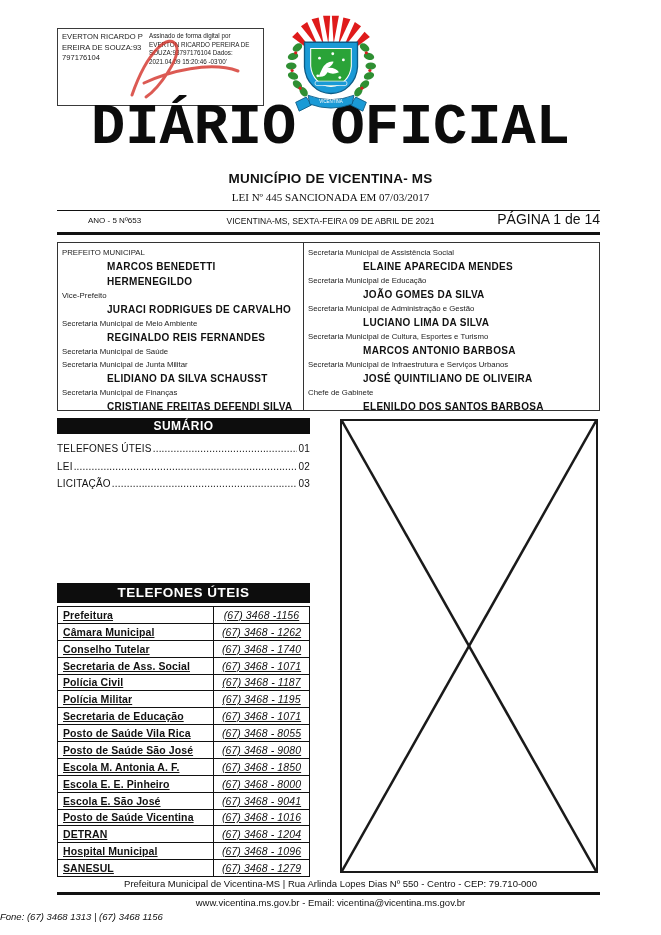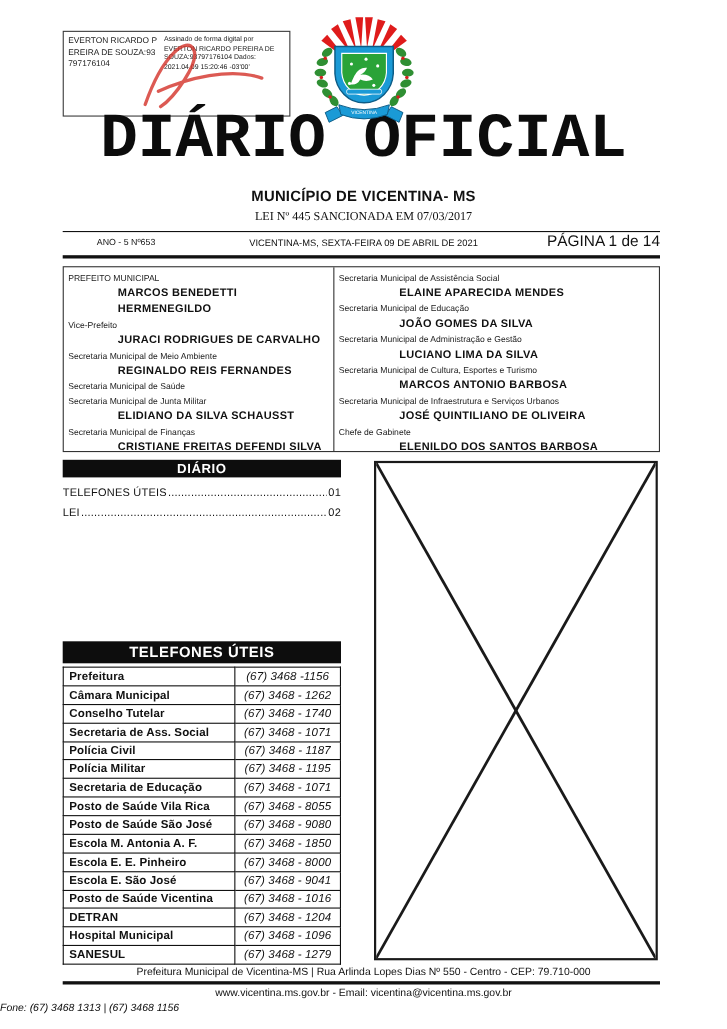--- a/index.html
+++ b/index.html
@@ -40,21 +40,21 @@
   .toc{position:absolute;left:57px;top:440px;width:253px;}
   .toc-item{display:flex;align-items:baseline;font-size:10px;line-height:17.5px;letter-spacing:.2px;}
   .toc-dots{flex:1;overflow:hidden;white-space:nowrap;margin:0 1px;}
   .toc-dots::after{content:"......................................................................................................................";}
   
   .imgbox{position:absolute;left:340px;top:419px;width:258px;height:454px;border:2.5px solid #1a1a1a;box-sizing:border-box;background:#fff;}
   .imgbox svg{width:100%;height:100%;display:block;}
   
   .tel-bar{top:583px;height:20px;font-size:13.5px;line-height:20px;letter-spacing:.5px;}
   .telwrap{position:absolute;left:57px;top:606px;width:253px;height:271px;}
-  table.tel{width:100%;height:100%;border-collapse:collapse;table-layout:fixed;}
+  table.tel{width:100%;height:100%;border-collapse:collapse;table-layout:fixed;text-decoration:underline;}
   table.tel td{border:1.8px solid #111;padding:0 0 0 5px;font-size:10.5px;font-weight:bold;letter-spacing:.1px;vertical-align:middle;}
   table.tel td.ph{font-style:italic;font-weight:normal;text-align:center;padding:0;font-size:10.5px;}
   table.tel col.c1{width:156px;}
   
   .foot1{position:absolute;left:0;top:878px;width:100%;text-align:center;font-size:9.5px;}
   .foot-rule{top:892px;}
   .foot2{position:absolute;left:0;top:897px;width:100%;text-align:center;font-size:9.5px;}
   .foot3{position:absolute;left:0;top:911px;width:100%;text-align:left;font-size:9.5px;font-style:italic;}
 </style>
 </head>
@@ -184,31 +184,36 @@
         <div class="off-role">Secretaria Municipal de Infraestrutura e Serviços Urbanos</div>
         <div class="off-name">JOSÉ QUINTILIANO DE OLIVEIRA</div>
       </div>
       <div>
         <div class="off-role">Chefe de Gabinete</div>
         <div class="off-name">ELENILDO DOS SANTOS BARBOSA</div>
       </div>
     </div>
   </div>
 
-  <div class="blackbar sum-bar">DIÁRIO</div>
+  <div class="blackbar sum-bar">SUMÁRIO</div>
   <div class="toc">
     <div class="toc-item">
       <span>TELEFONES ÚTEIS</span>
       <span class="toc-dots"></span>
       <span>01</span>
     </div>
     <div class="toc-item">
       <span>LEI</span>
       <span class="toc-dots"></span>
       <span>02</span>
+    </div>
+    <div class="toc-item">
+      <span>LICITAÇÃO</span>
+      <span class="toc-dots"></span>
+      <span>03</span>
     </div>
   </div>
 
   <div class="imgbox">
     <svg>
       <line x1="0" y1="0" x2="100%" y2="100%" stroke="#1a1a1a" stroke-width="2.5"></line>
       <line x1="100%" y1="0" x2="0" y2="100%" stroke="#1a1a1a" stroke-width="2.5"></line>
     </svg>
   </div>
 

